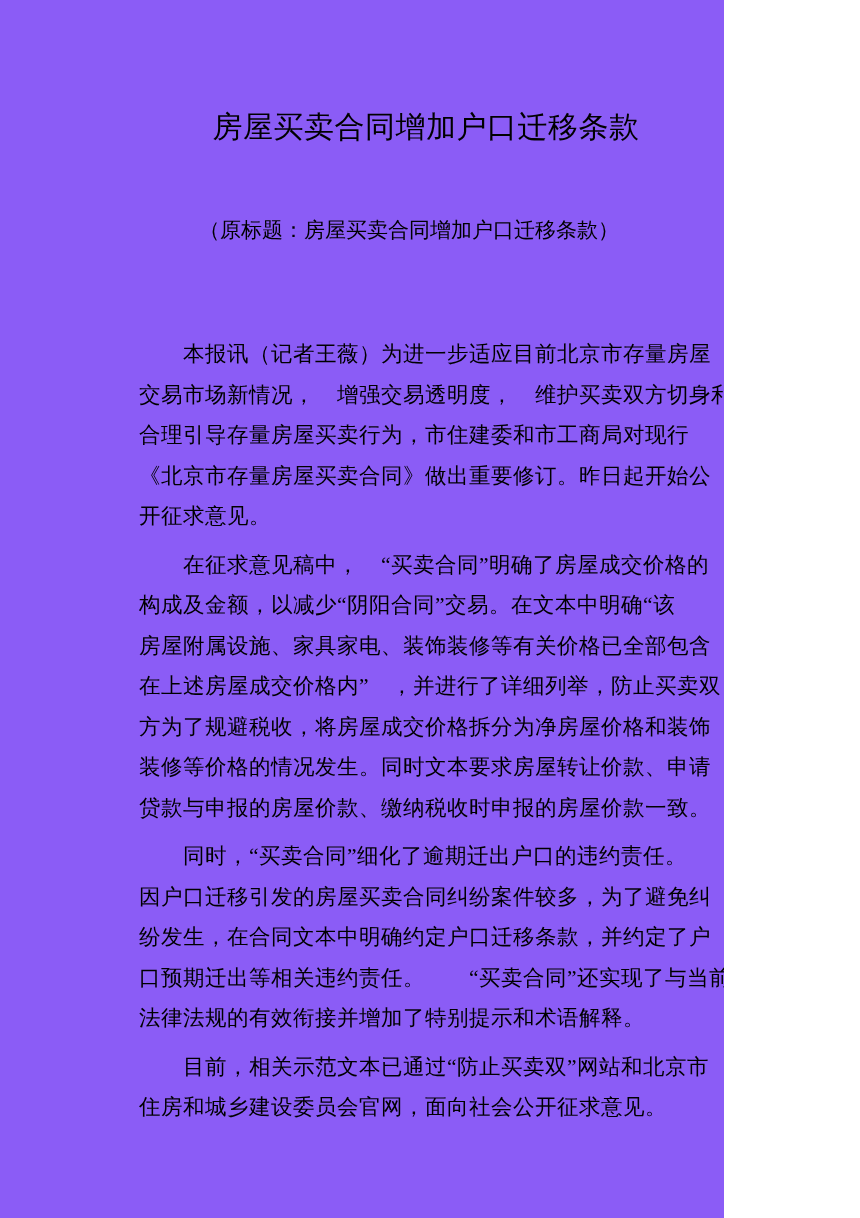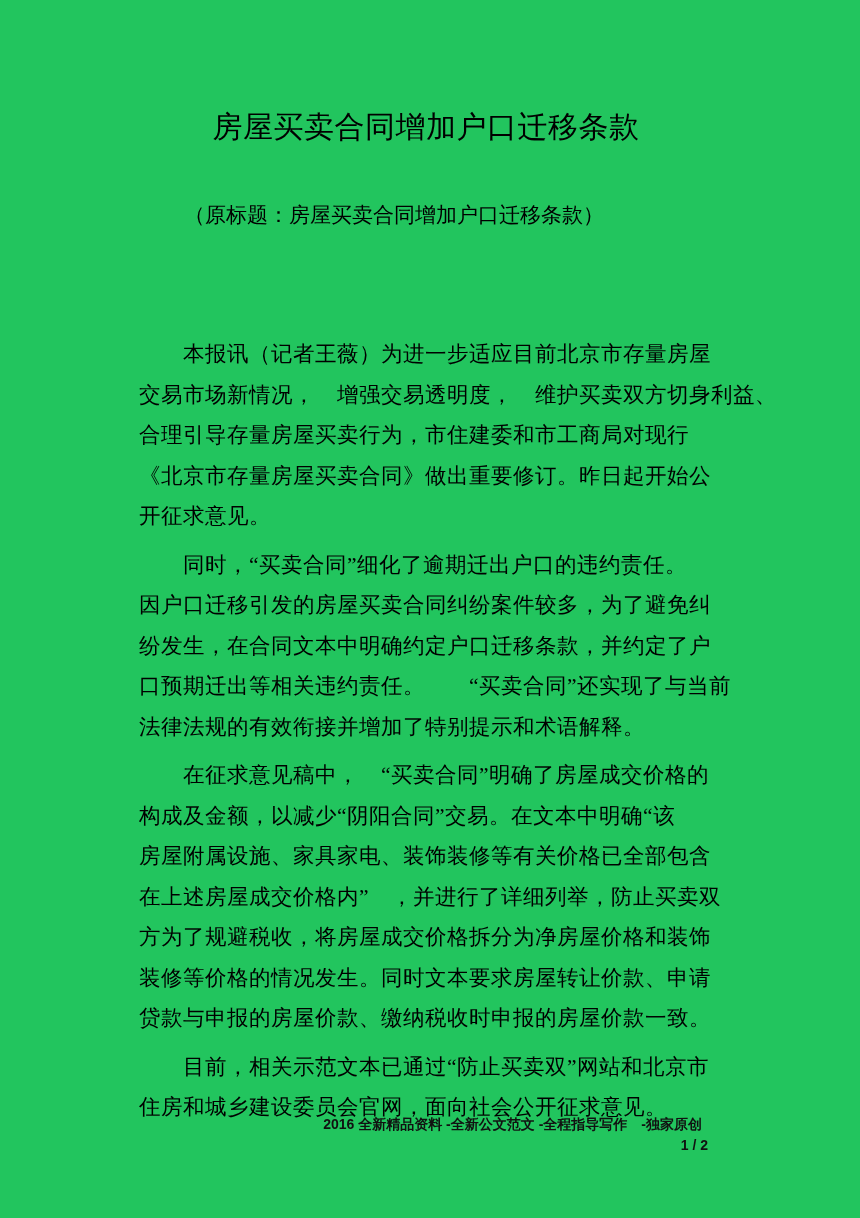--- a/index.html
+++ b/index.html
@@ -2,23 +2,23 @@
 <html lang="zh"><head>
 <meta charset="utf-8">
 <style>
   html, body {
     margin: 0;
     padding: 0;
     background: #ffffff;
   }
   .page {
     position: relative;
-    width: 860px;
+    width: 724px;
     height: 1218px;
-    background: #22c55e;
+    background: #8b5cf6;
     color: #000000;
     font-family: "Liberation Serif", "DejaVu Serif", serif;
     overflow: hidden;
   }
   .doc-title {
     position: absolute;
     top: 108px;
     left: 131px;
     width: 590px;
     margin: 0;
@@ -26,21 +26,21 @@
     font-size: 30px;
     font-weight: normal;
     line-height: 38px;
     letter-spacing: 0.5px;
     white-space: pre;
   }
   .doc-subtitle {
     position: absolute;
     top: 201px;
     left: 184px;
-    margin: 0;
+    margin: 15px;
     font-size: 21px;
     font-weight: normal;
     line-height: 28px;
     white-space: pre;
   }
   .doc-body {
     position: absolute;
     top: 326px;
     left: 131px;
     width: 660px;
@@ -82,34 +82,30 @@
   <h1 class="doc-title">房屋买卖合同增加户口迁移条款</h1>
 
   <p class="doc-subtitle">（原标题：房屋买卖合同增加户口迁移条款）</p>
 
   <div class="doc-body">
     <p>　　本报讯（记者王薇）为进一步适应目前北京市存量房屋
 交易市场新情况，　增强交易透明度，　维护买卖双方切身利益、
 合理引导存量房屋买卖行为，市住建委和市工商局对现行
 《北京市存量房屋买卖合同》做出重要修订。昨日起开始公
 开征求意见。</p>
-    <p>　　同时，“买卖合同”细化了逾期迁出户口的违约责任。
-因户口迁移引发的房屋买卖合同纠纷案件较多，为了避免纠
-纷发生，在合同文本中明确约定户口迁移条款，并约定了户
-口预期迁出等相关违约责任。　　“买卖合同”还实现了与当前
-法律法规的有效衔接并增加了特别提示和术语解释。</p>
     <p>　　在征求意见稿中，　“买卖合同”明确了房屋成交价格的
 构成及金额，以减少“阴阳合同”交易。在文本中明确“该
 房屋附属设施、家具家电、装饰装修等有关价格已全部包含
 在上述房屋成交价格内”　，并进行了详细列举，防止买卖双
 方为了规避税收，将房屋成交价格拆分为净房屋价格和装饰
 装修等价格的情况发生。同时文本要求房屋转让价款、申请
 贷款与申报的房屋价款、缴纳税收时申报的房屋价款一致。</p>
+    <p>　　同时，“买卖合同”细化了逾期迁出户口的违约责任。
+因户口迁移引发的房屋买卖合同纠纷案件较多，为了避免纠
+纷发生，在合同文本中明确约定户口迁移条款，并约定了户
+口预期迁出等相关违约责任。　　“买卖合同”还实现了与当前
+法律法规的有效衔接并增加了特别提示和术语解释。</p>
     <p>　　目前，相关示范文本已通过“防止买卖双”网站和北京市
 住房和城乡建设委员会官网，面向社会公开征求意见。</p>
   </div>
 
-  <div class="doc-footer">
-    <div class="footer-line">2016 全新精品资料 -全新公文范文 -全程指导写作　-独家原创</div>
-    <div class="page-number">1 / 2</div>
-  </div>
 
 </div>
 
 </body></html>

